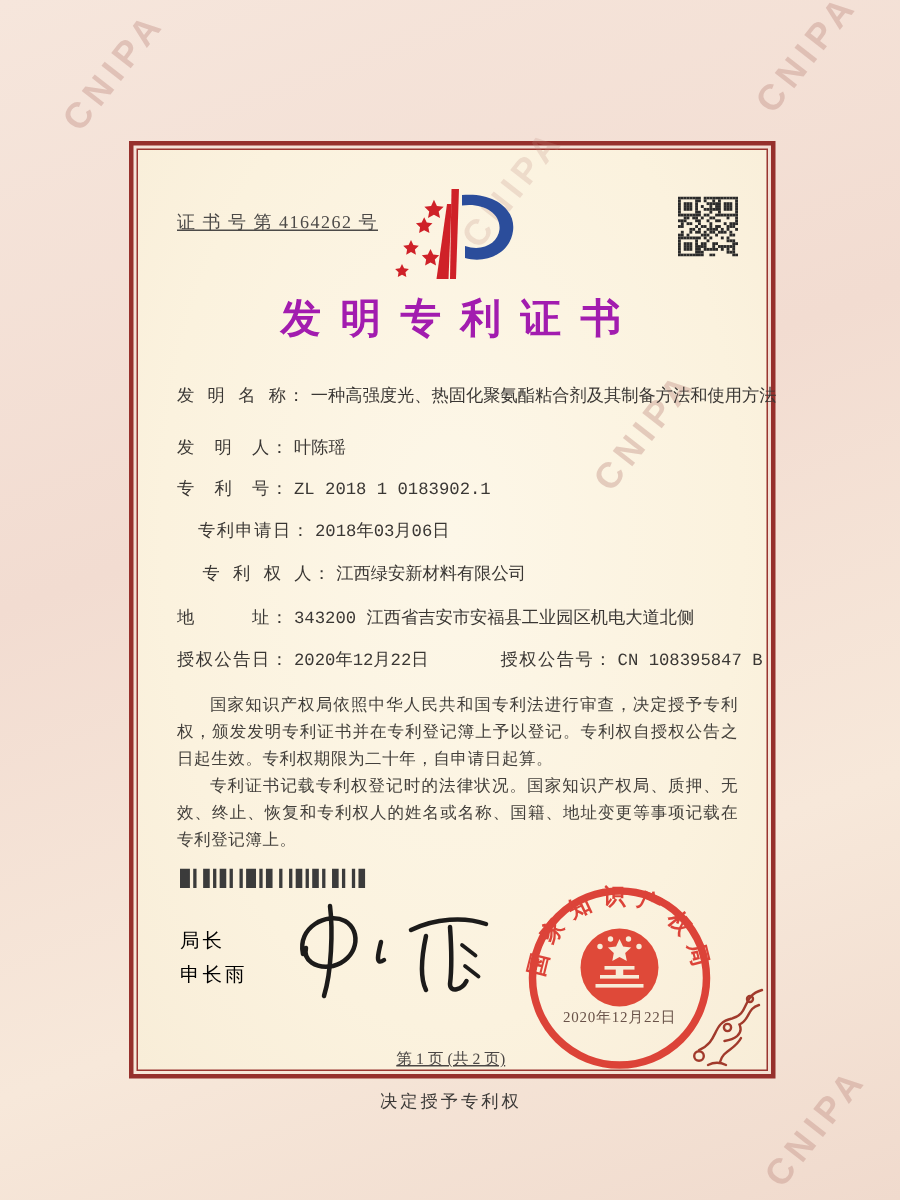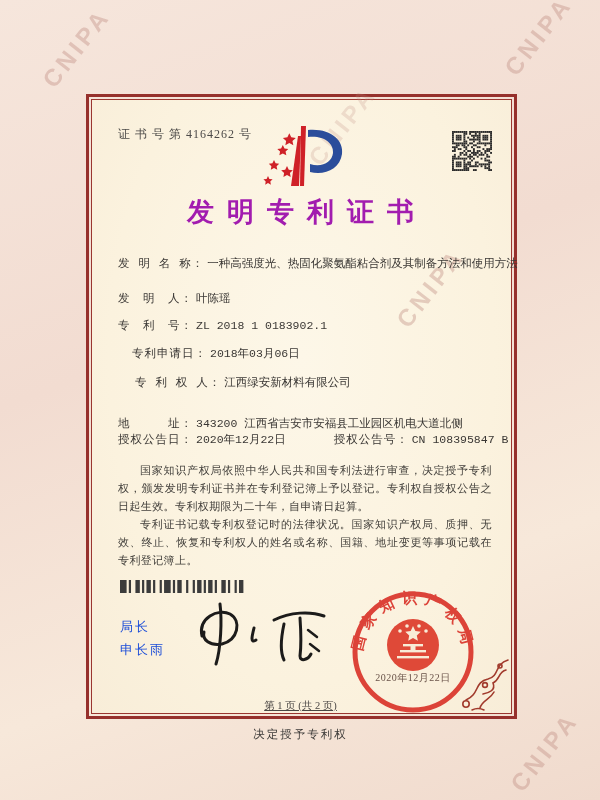--- a/index.html
+++ b/index.html
@@ -19,31 +19,31 @@
   .frame-outer{
     position:absolute;left:86px;top:94px;width:421px;height:615px;
     border:3px solid #96302c;padding:2px;
     background:transparent;
   }
   .frame-inner{
     width:100%;height:100%;box-sizing:border-box;border:1px solid #9a3630;
     background:radial-gradient(ellipse at 50% 42%,#fdf7e8 0%,#fbf2de 65%,#f8edd8 100%);
   }
   .abs{position:absolute;}
-  .cert-no{left:118px;top:126px;font-size:12px;color:#4c4a48;letter-spacing:1px;}
+  .cert-no{left:118px;top:140px;font-size:12px;color:#4c4a48;letter-spacing:1px;text-decoration:underline;}
   .title{left:88px;top:194px;width:425px;text-align:center;
     font-size:27px;font-weight:bold;color:#a21caf;letter-spacing:13px;text-indent:13px;}
   .field-row{left:118px;font-size:11.5px;color:#3a3734;white-space:nowrap;font-family:Liberation Mono, monospace;}
   .field-label{white-space:pre;letter-spacing:1px;}
   .field-value{margin-left:3px;}
   .grant-pair{display:inline-block;}
   .grant-gap{display:inline-block;width:48px;}
   .para{left:118px;width:374px;font-size:11px;line-height:18px;color:#43403c;
     text-align:justify;text-indent:2em;letter-spacing:0.4px;}
-  .sig-title{left:120px;font-size:13px;color:#1d4ed8;
+  .sig-title{left:120px;font-size:13px;color:#000000;
     font-family:"Liberation Sans","DejaVu Sans",sans-serif;letter-spacing:2px;}
   .page-info{left:88px;top:699px;width:425px;text-align:center;font-size:10.5px;color:#4a4644;text-decoration:underline;}
   .note{left:88px;top:727px;width:425px;text-align:center;font-size:11.5px;
     color:#3c3a38;letter-spacing:2px;}
   .svg-box{position:absolute;}
 </style>
 </head>
 <body>
 
 <div class="page-bg"></div>
@@ -329,21 +329,21 @@
 </div>
 <div class="abs field-row" style="top:318px;">
   <span class="field-label">专　利　号：</span><span class="field-value">ZL 2018 1 0183902.1</span>
 </div>
 <div class="abs field-row" style="top:346px;margin-left:14px;">
   <span class="field-label">专利申请日：</span><span class="field-value">2018年03月06日</span>
 </div>
 <div class="abs field-row" style="top:375px;margin-left:17px;">
   <span class="field-label">专 利 权 人：</span><span class="field-value">江西绿安新材料有限公司</span>
 </div>
-<div class="abs field-row" style="top:416px;">
+<div class="abs field-row" style="top:404px;">
   <span class="field-label">地　　　址：</span><span class="field-value">343200 江西省吉安市安福县工业园区机电大道北侧</span>
 </div>
 <div class="abs field-row" style="top:432px;">
   <span class="grant-pair"><span class="field-label">授权公告日：</span><span class="field-value">2020年12月22日</span></span><span class="grant-gap"></span><span class="grant-pair"><span class="field-label">授权公告号：</span><span class="field-value">CN 108395847 B</span></span>
 </div>
 
 <div class="abs para" style="top:461px;">国家知识产权局依照中华人民共和国专利法进行审查，决定授予专利权，颁发发明专利证书并在专利登记簿上予以登记。专利权自授权公告之日起生效。专利权期限为二十年，自申请日起算。</div>
 <div class="abs para" style="top:515px;">专利证书记载专利权登记时的法律状况。国家知识产权局、质押、无效、终止、恢复和专利权人的姓名或名称、国籍、地址变更等事项记载在专利登记簿上。</div>
 
 <div class="svg-box" style="left:120px;top:579px;">

